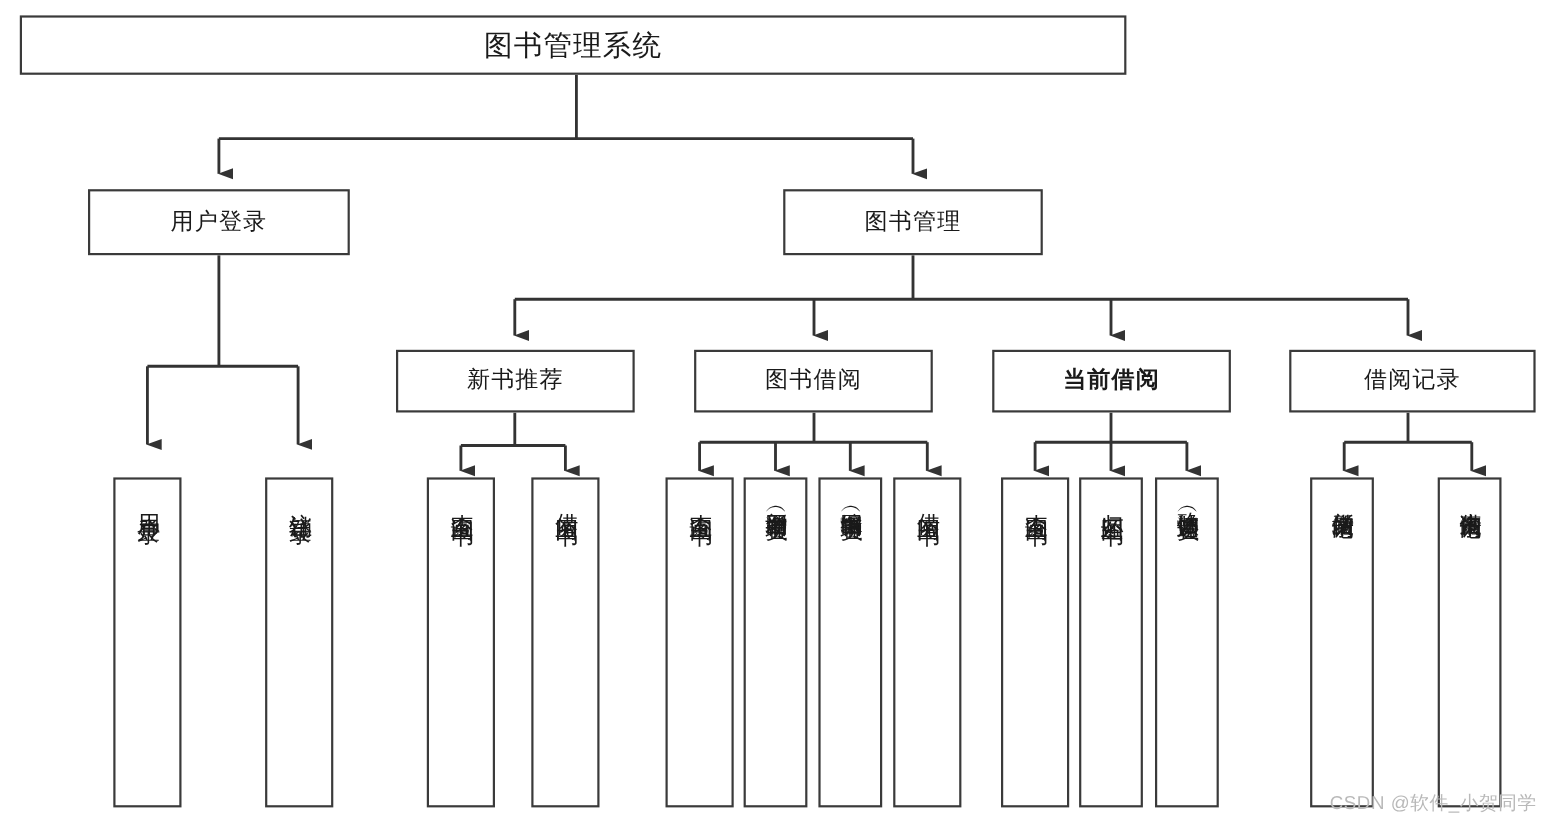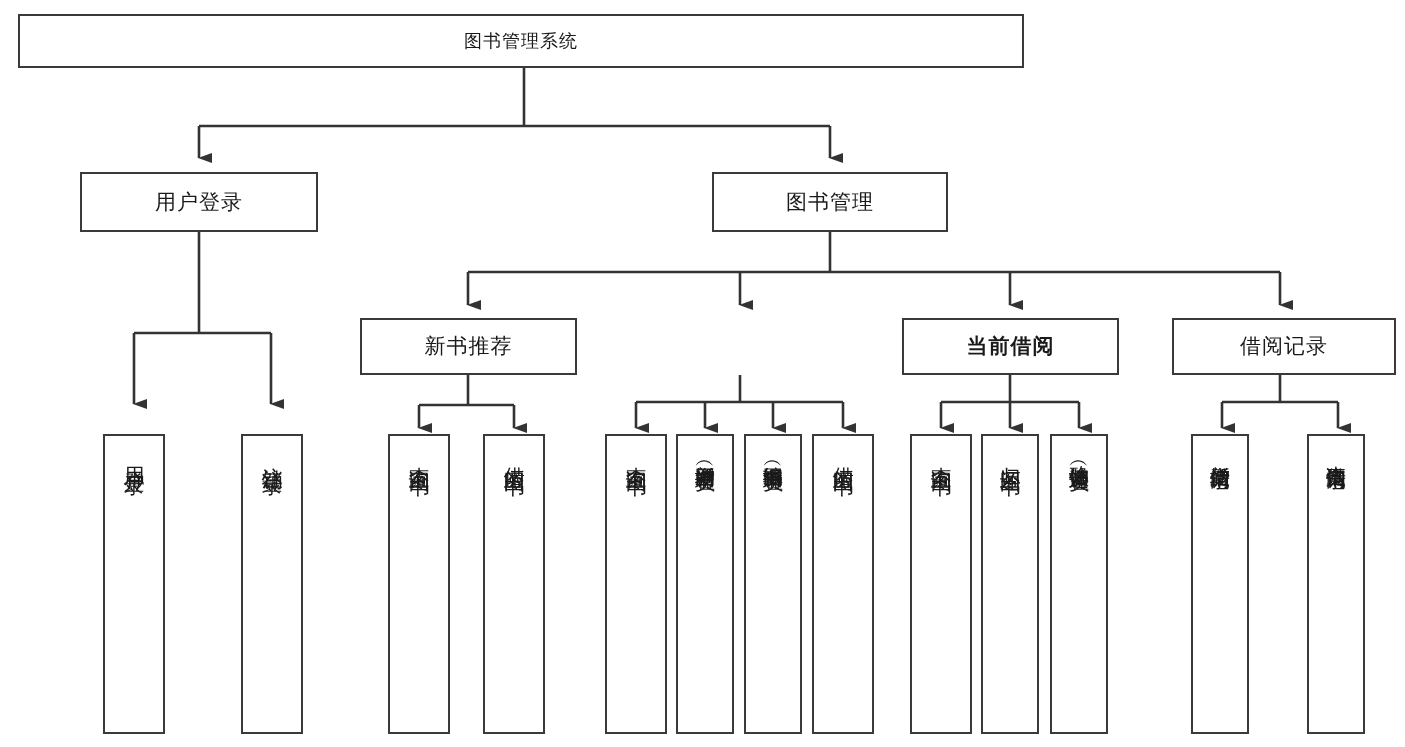--- a/index.html
+++ b/index.html
@@ -34,21 +34,21 @@
     align-items: center;
     justify-content: center;
     color: #1a1a1a;
   }
   .node .label {
     font-size: 21px;
     line-height: 1.25;
     letter-spacing: 1px;
     white-space: nowrap;
   }
-  .node.root .label { font-size: 18px; }
+  .node.root .label { font-size: 26px; }
   .node.level2 .label { font-size: 21px; }
 
   .node.leaf {
     align-items: flex-start;
     padding-top: 14px;
   }
   .node.leaf .label {
     writing-mode: vertical-rl;
     text-orientation: upright;
     font-size: 21px;
@@ -136,20 +136,23 @@
   <div class="node level2" style="left:80px; top:172px; width:238px; height:60px;">
     <span class="label">用户登录</span>
   </div>
   <div class="node level2" style="left:712px; top:172px; width:236px; height:60px;align-items:center;">
     <span class="label">图书管理</span>
   </div>
 
   <div class="node level2" style="left:360px; top:318px; width:217px; height:57px;">
     <span class="label">新书推荐</span>
   </div>
+  <div class="node level2" style="left:631px; top:318px; width:217px; height:57px;">
+    <span class="label">图书借阅</span>
+  </div>
   <div class="node level2" style="left:902px; top:318px; width:217px; height:57px;font-weight:bold;">
     <span class="label">当前借阅</span>
   </div>
   <div class="node level2" style="left:1172px; top:318px; width:224px; height:57px;">
     <span class="label">借阅记录</span>
   </div>
 
   <div class="node leaf" style="left:103px; top:434px; width:62px; height:300px;">
     <span class="label">用户登录</span>
   </div>
@@ -187,14 +190,15 @@
     <span class="label">确认归还（管理员）</span>
   </div>
 
   <div class="node leaf tall-text" style="left:1191px; top:434px; width:58px; height:300px;">
     <span class="label">新增借阅记录</span>
   </div>
   <div class="node leaf tall-text" style="left:1307px; top:434px; width:58px; height:300px;">
     <span class="label">查询借阅记录</span>
   </div>
 
+  <div class="watermark">CSDN @软件_小贺同学</div>
 
 </div>
 
 </body></html>

